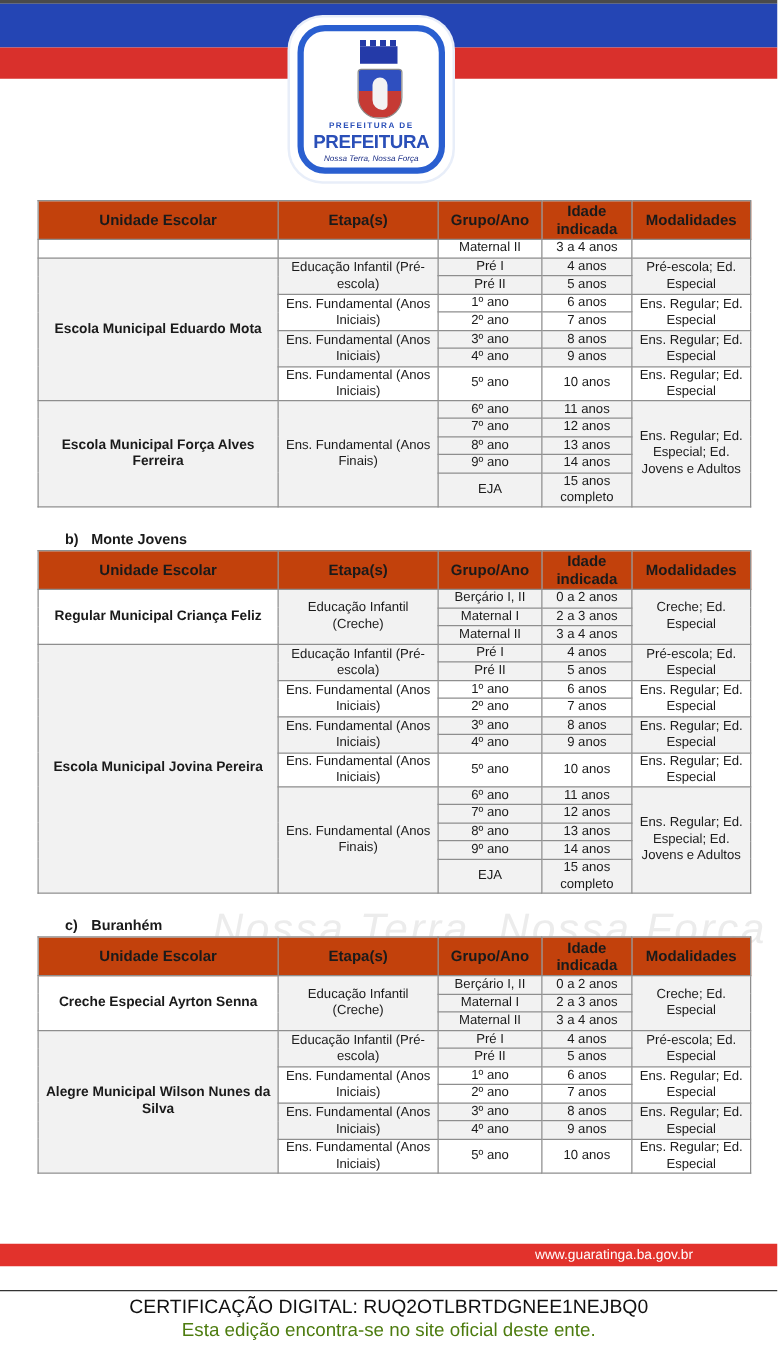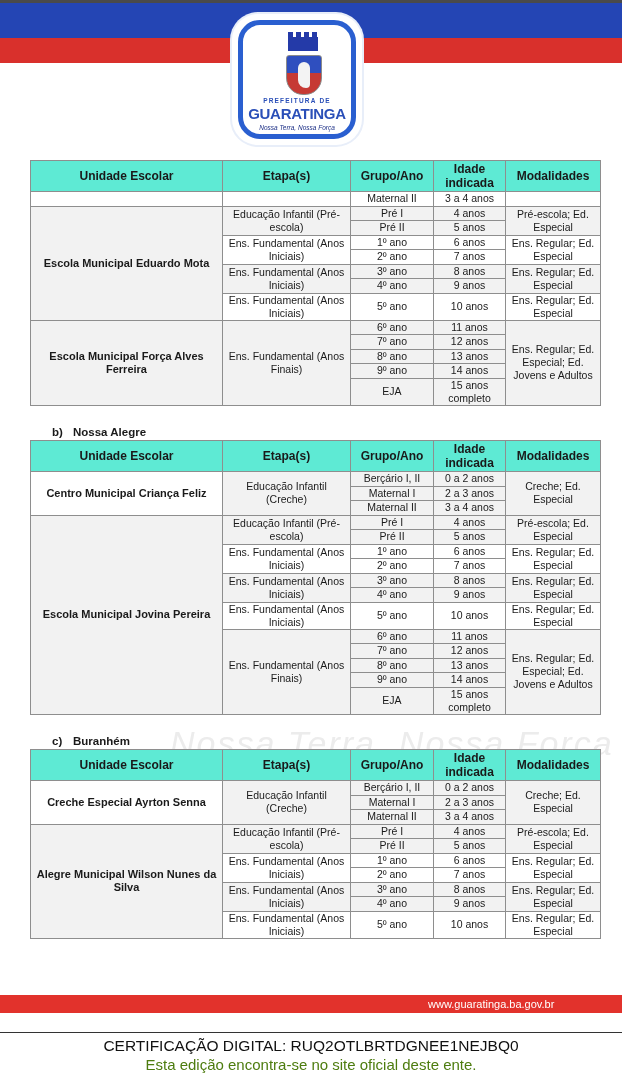--- a/index.html
+++ b/index.html
@@ -31,21 +31,21 @@
   .logo-name { position: absolute; left: 0; right: 0; top: 80px; text-align: center; font-size: 15px; font-weight: bold; color: #2a4fb8; letter-spacing: -0.3px; }
   .logo-motto { position: absolute; left: 0; right: 0; top: 99px; text-align: center; font-size: 6.5px; font-style: italic; color: #1c2f86; }
 
   .watermark { position: absolute; left: 170px; top: 724px; font-size: 34px; font-style: italic; color: #ececec; letter-spacing: 2px; z-index: 0; white-space: nowrap; }
 
   table.t {
     position: absolute; left: 30px; width: 570px; border-collapse: collapse; table-layout: fixed;
     font-size: 10.5px; z-index: 1; background: rgba(255,255,255,0.6);
   }
   table.t th, table.t td { border: 1px solid #8e8e8e; text-align: center; vertical-align: middle; padding: 0 2px; line-height: 13px; }
-  table.t th { font-weight: bold; font-size: 12px; height: 30px; background: #5eead4; line-height: 14px; }
+  table.t th { font-weight: bold; font-size: 12px; height: 30px; background: #c2410c; line-height: 14px; }
   table.t td.sub { height: 13.5px; }
   table.t td.school { font-weight: bold; font-size: 11px; }
   table.t td.shade { background: #f2f2f2; }
   table.t col.c1 { width: 192px; } table.t col.c2 { width: 128px; } table.t col.c3 { width: 83px; }
   table.t col.c4 { width: 72px; } table.t col.c5 { width: 95px; }
 
   .section-title { position: absolute; left: 52px; font-size: 11.5px; font-weight: bold; z-index: 1; }
   .section-title span.l { display: inline-block; width: 21px; }
 
   .footer-bar { position: absolute; left: 0; top: 995px; width: 622px; height: 18px; background: #e2322c; color: #fff; font-size: 11px; line-height: 18px; }
@@ -62,21 +62,21 @@
 <div class="band-blue"></div>
 <div class="band-red"></div>
 
 <div class="logo">
   <div class="logo-inner">
     <div class="logo-crown"></div>
     <div class="logo-shield">
       <div class="logo-bird"></div>
     </div>
     <div class="logo-pref">PREFEITURA DE</div>
-    <div class="logo-name">GUARATINGA</div>
+    <div class="logo-name">PREFEITURA</div>
     <div class="logo-motto">Nossa Terra, Nossa Força</div>
   </div>
 </div>
 
 <div class="watermark">Nossa Terra, Nossa Força</div>
 
 <table class="t" id="table-a" style="top:160px;">
   <colgroup>
       <col class="c1">
       <col class="c2">
@@ -158,42 +158,42 @@
         <td class="sub shade">14 anos</td>
       </tr>
       <tr>
         <td class="sub shade">EJA</td>
         <td class="sub shade">15 anos completo</td>
       </tr>
     </tbody>
 </table>
 
 <div class="section-title" style="top:426px;">
-  <span class="l">b)</span><span>Nossa Alegre</span>
+  <span class="l">b)</span><span>Monte Jovens</span>
 </div>
 <table class="t" id="table-b" style="top:440px;">
   <colgroup>
       <col class="c1">
       <col class="c2">
       <col class="c3">
       <col class="c4">
       <col class="c5">
     </colgroup>
   <thead>
       <tr>
         <th>Unidade Escolar</th>
         <th>Etapa(s)</th>
         <th>Grupo/Ano</th>
         <th>Idade indicada</th>
         <th>Modalidades</th>
       </tr>
     </thead>
   <tbody>
       <tr>
-        <td class="school" rowspan="3">Centro Municipal Criança Feliz</td>
+        <td class="school" rowspan="3">Regular Municipal Criança Feliz</td>
         <td class="shade" rowspan="3">Educação Infantil (Creche)</td>
         <td class="sub shade">Berçário I, II</td>
         <td class="sub shade">0 a 2 anos</td>
         <td class="shade" rowspan="3">Creche; Ed. Especial</td>
       </tr>
       <tr>
         <td class="sub shade">Maternal I</td>
         <td class="sub shade">2 a 3 anos</td>
       </tr>
       <tr>

